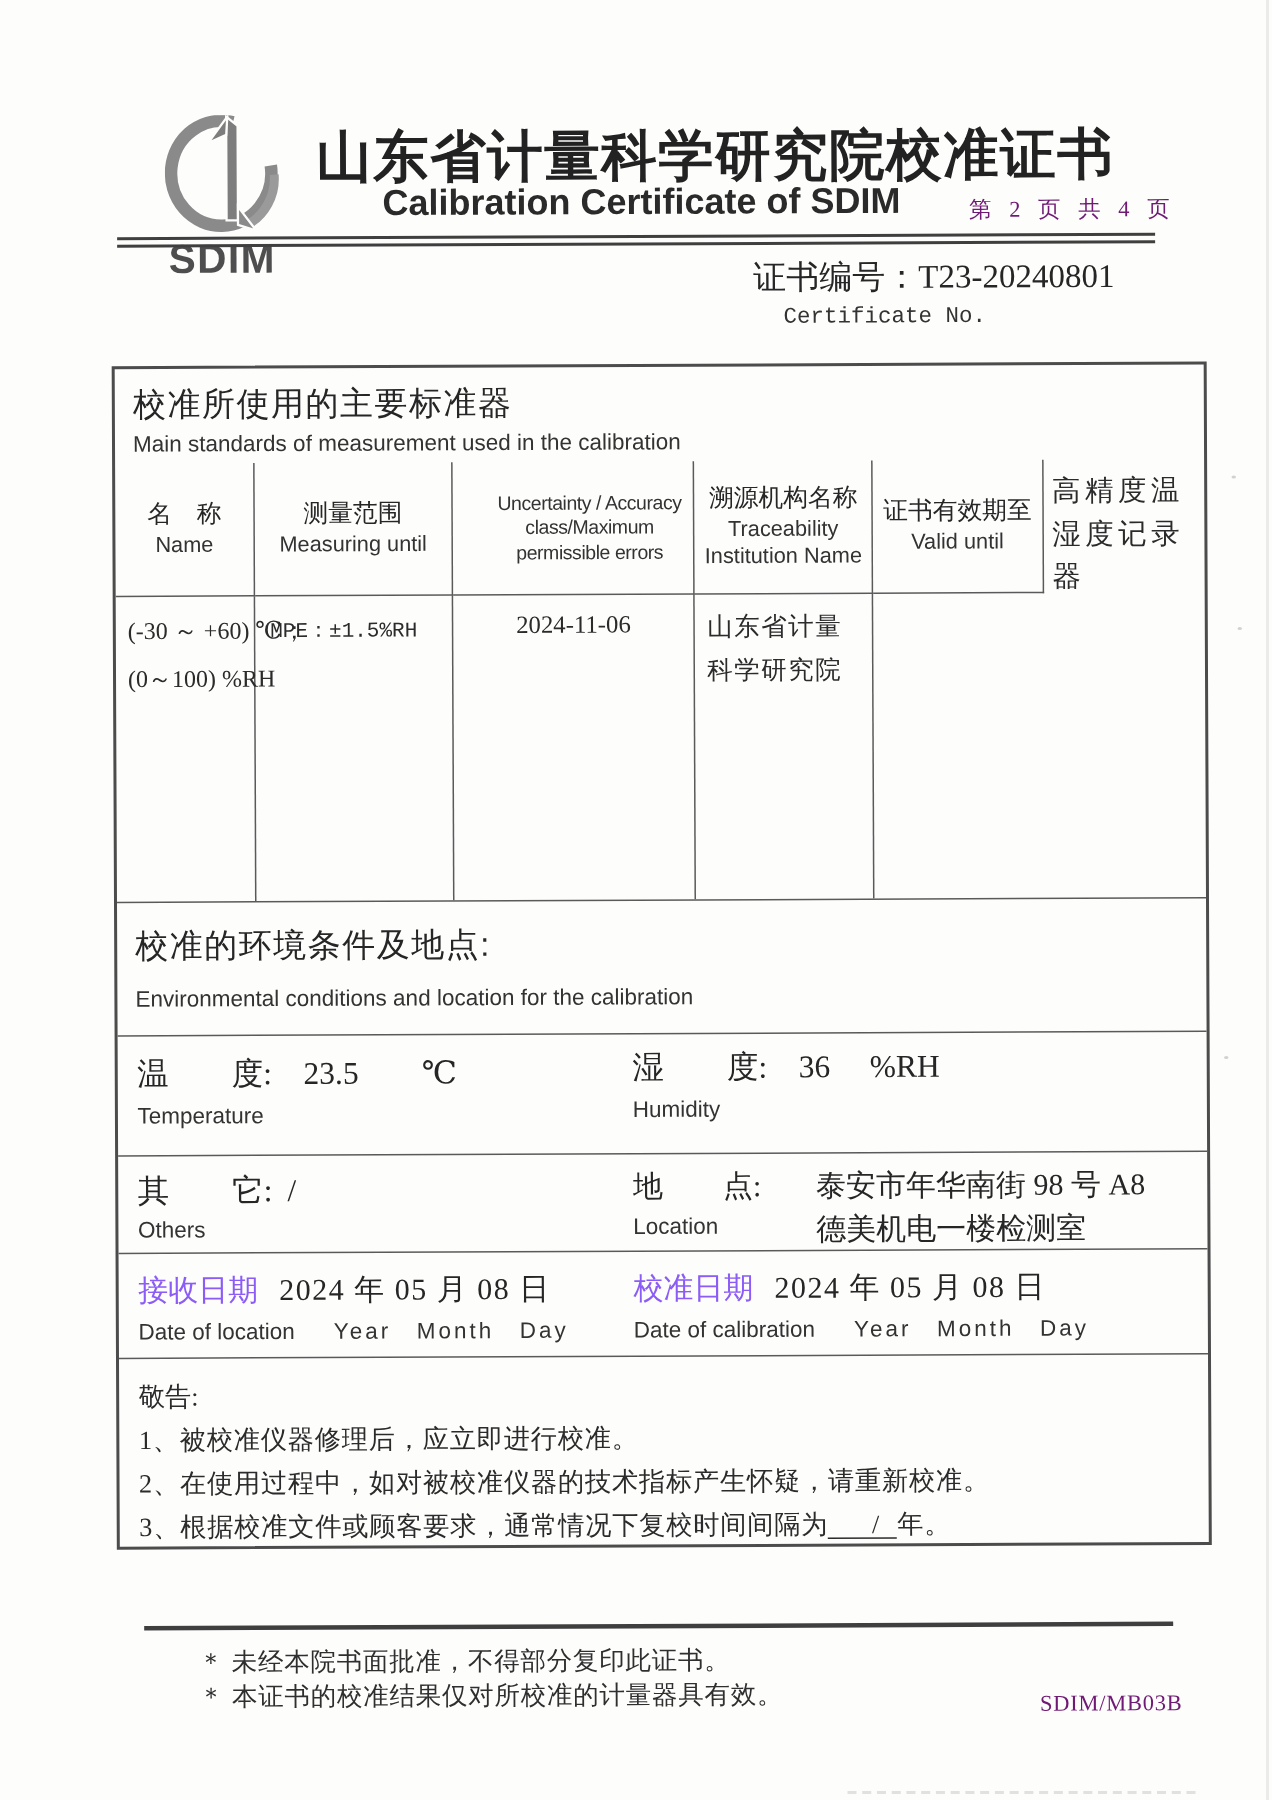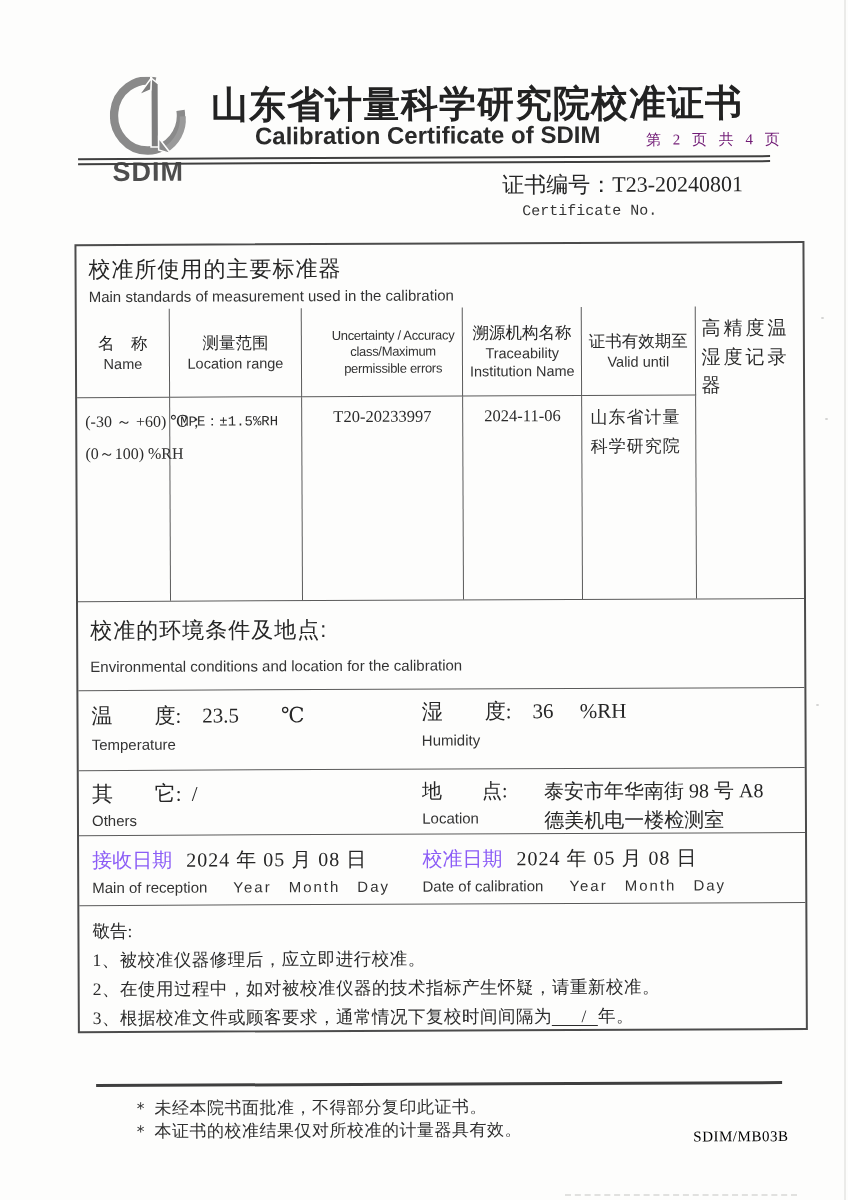--- a/index.html
+++ b/index.html
@@ -72,21 +72,21 @@
               font-size:17.5px;color:#2b2b2b;}
   .row-notice .nt{font-weight:500;margin-bottom:4px;}
   .row-notice .ni{margin-top:5px;letter-spacing:0.5px;}
   .blank{display:inline-block;min-width:46px;text-align:center;border-bottom:1px solid #2b2b2b;line-height:1.05;}
 
   
   .foot-rule{position:absolute;left:94px;top:1083px;width:686px;height:3px;background:#3f3f3f;}
   .fn{position:absolute;left:130px;font-size:17px;color:#2f2f2f;letter-spacing:0.5px;white-space:nowrap;}
   .fn1{top:1096px;}
   .fn2{top:1119px;}
-  .form-code{position:absolute;left:691px;top:1130px;font-size:15px;color:#000000;letter-spacing:0.5px;}
+  .form-code{position:absolute;left:691px;top:1130px;font-size:15px;color:#701a75;letter-spacing:0.5px;}
 
   
   .edge-line{position:absolute;right:2px;top:0;width:2px;height:1200px;background:rgba(110,110,100,0.12);}
   .speck{position:absolute;background:rgba(60,60,60,0.22);border-radius:50%;}
   .sp1{left:821px;top:317px;width:3px;height:2px;}
   .sp2{left:825px;top:418px;width:3px;height:2px;}
   .sp3{left:816px;top:704px;width:3px;height:2px;}
   .bottom-dashes{position:absolute;left:565px;top:1194px;width:232px;height:0;
                  border-top:2px dashed rgba(100,100,95,0.18);}
 </style>
@@ -122,21 +122,21 @@
         <div class="sec-title-en">Main standards of measurement used in the calibration</div>
       </div>
 
       <div class="tbl">
         <div class="th">
           <div class="cn">名　称</div>
           <div class="en">Name</div>
         </div>
         <div class="th">
           <div class="cn">测量范围</div>
-          <div class="en">Location range</div>
+          <div class="en">Measuring until</div>
         </div>
         <div class="th th-tight">
           <div class="en">Uncertainty / Accuracy class/Maximum permissible errors</div>
         </div>
         <div class="th">
           <div class="cn">溯源机构名称</div>
           <div class="en">Traceability Institution Name</div>
         </div>
         <div class="th">
           <div class="cn">证书有效期至</div>
@@ -144,21 +144,20 @@
         </div>
 
         <div class="td td-name">高精度温湿度记录器</div>
         <div class="td td-range">
           <div>(-30 ～ +60) ℃；</div>
           <div>(0～100) %RH</div>
         </div>
         <div class="td td-mpe">
           <div>MPE：±1.5%RH</div>
         </div>
-        <div class="td td-center">T20-20233997</div>
         <div class="td td-center">2024-11-06</div>
         <div class="td-inst">山东省计量科学研究院</div>
       </div>
 
       <div class="row env-title">
         <div class="sec-title-cn">校准的环境条件及地点:</div>
         <div class="sec-title-en">Environmental conditions and location for the calibration</div>
       </div>
 
       <div class="row row-th">
@@ -183,21 +182,21 @@
             <div class="v">泰安市年华南街 98 号 A8</div>
             <div class="enline">Location</div>
             <div class="v">德美机电一楼检测室</div>
           </div>
         </div>
       </div>
 
       <div class="row row-dates">
         <div class="half-l">
           <div><span class="date-label">接收日期</span><span class="date-val">2024 年 05 月 08 日</span></div>
-          <div class="date-en"><span>Main of reception</span><span class="date-units">Year　Month　Day</span></div>
+          <div class="date-en"><span>Date of location</span><span class="date-units">Year　Month　Day</span></div>
         </div>
         <div class="half-r" style="padding-top:11px">
           <div><span class="date-label">校准日期</span><span class="date-val">2024 年 05 月 08 日</span></div>
           <div class="date-en"><span>Date of calibration</span><span class="date-units">Year　Month　Day</span></div>
         </div>
       </div>
 
       <div class="row row-notice">
         <div class="nt">敬告:</div>
         <div class="ni">1、被校准仪器修理后，应立即进行校准。</div>

